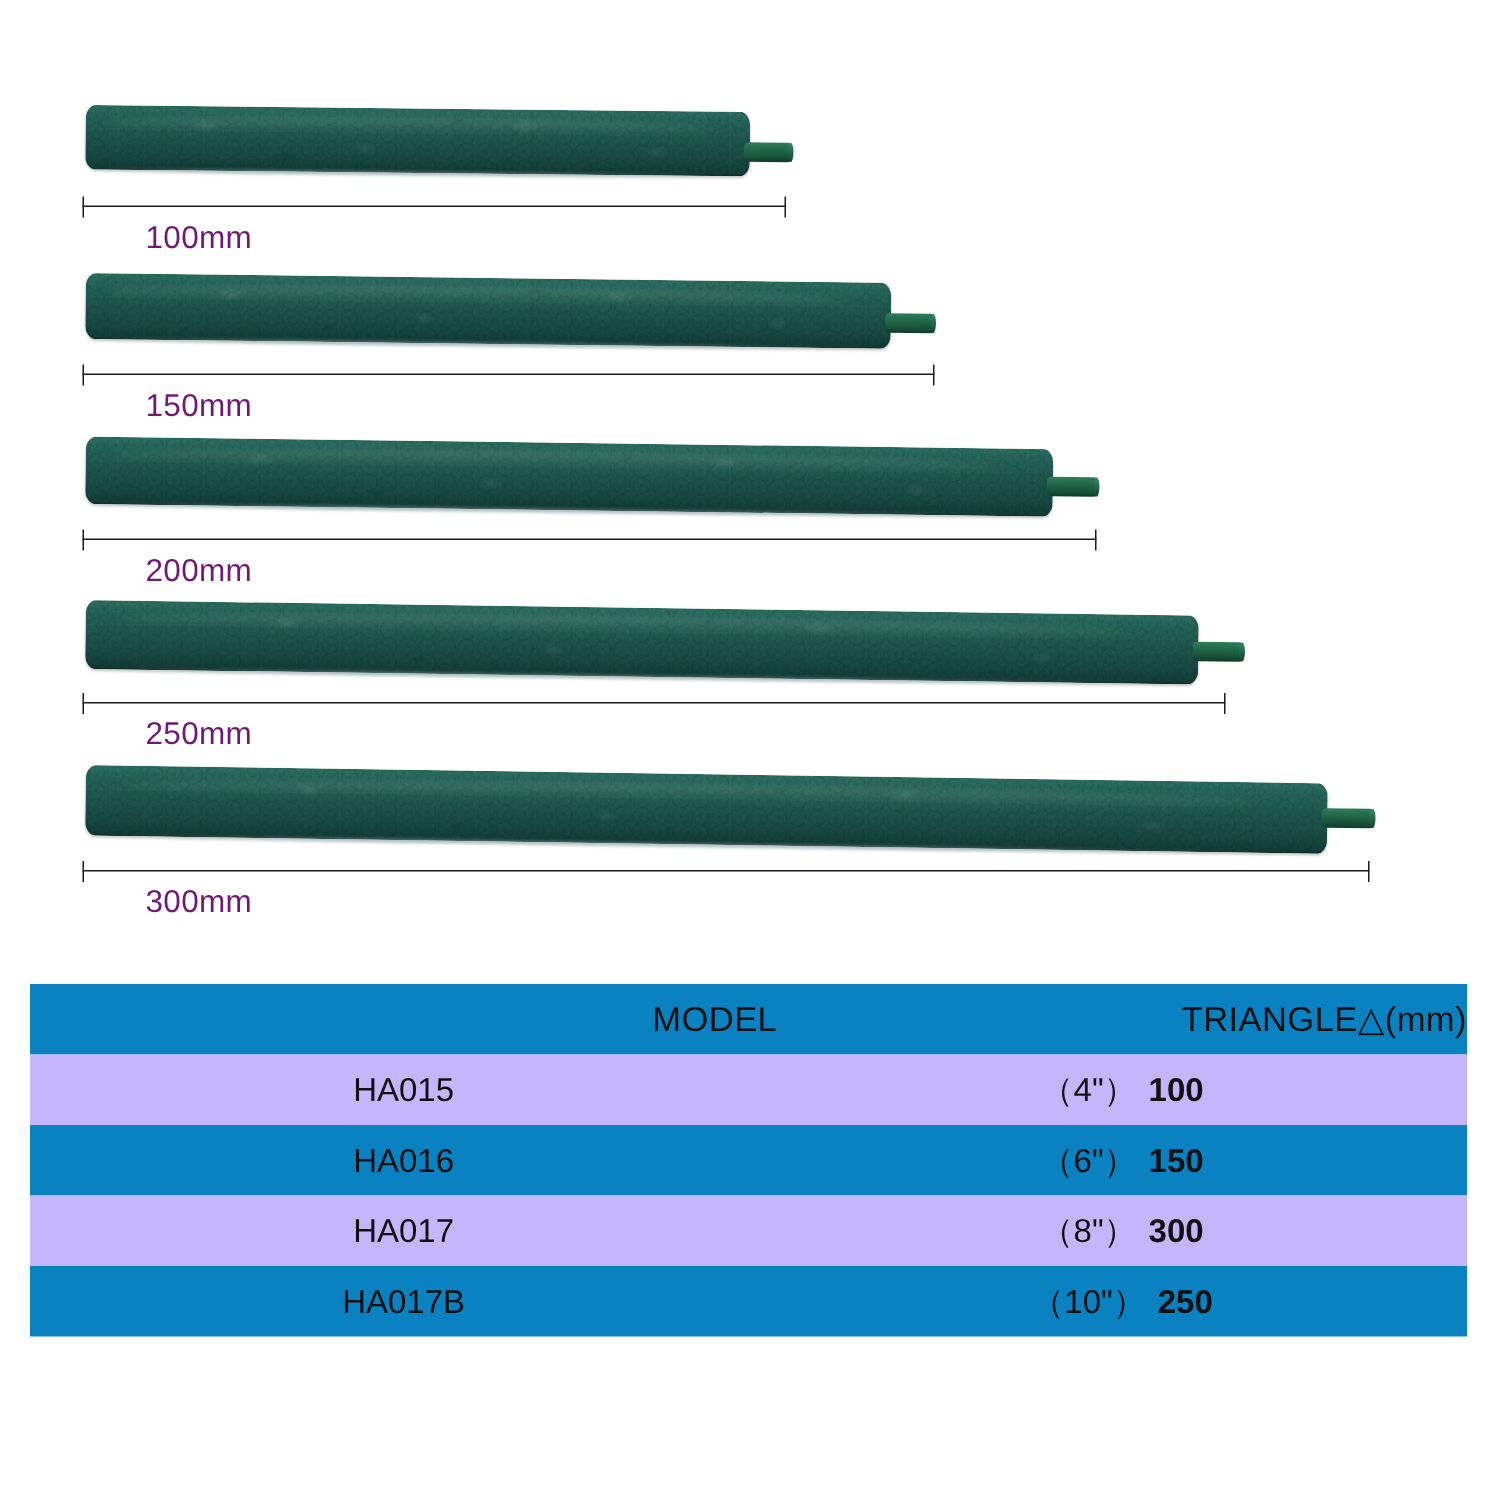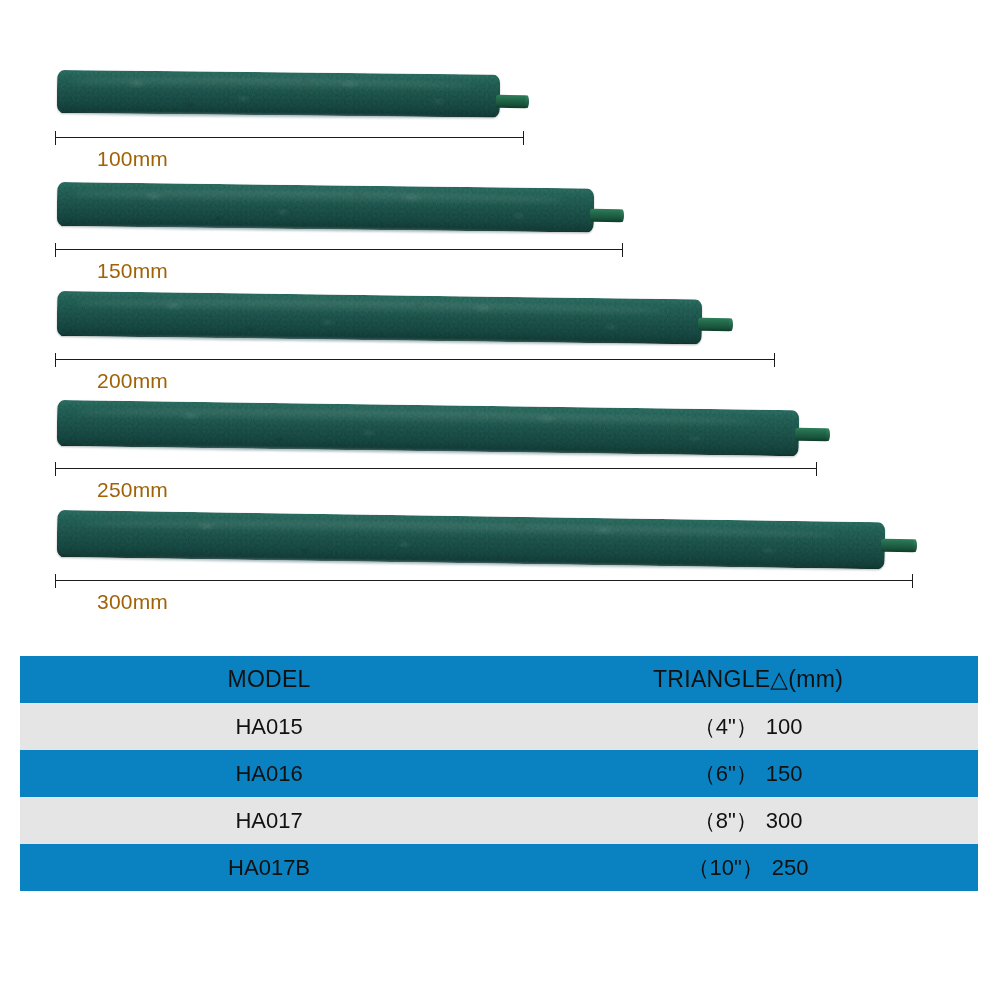--- a/index.html
+++ b/index.html
@@ -73,41 +73,41 @@
   }
 
   
   .dim{position:absolute;height:14px;}
   .dim-line{position:absolute;left:0;right:0;top:6px;height:1.4px;background:#1b1b1b;}
   .dim-tick{position:absolute;top:0;width:1.4px;height:14px;background:#1b1b1b;}
   .dim-tick.left{left:0;}
   .dim-tick.right{right:0;}
   .dim-label{
     position:absolute;top:16px;left:42px;
-    font-size:21px;color:#a16207;letter-spacing:.2px;white-space:nowrap;
+    font-size:21px;color:#701a75;letter-spacing:.2px;white-space:nowrap;
   }
 
   
   #spec-table{
     position:absolute;left:20px;top:656px;width:958px;
   }
   .trow{
     display:flex;align-items:center;height:47px;
   }
   .trow.blue{background:#0a81c0;}
-  .trow.white{background:#e5e5e5;}
+  .trow.white{background:#c4b5fd;}
   .cell{
     font-size:22px;color:#111;text-align:center;
     white-space:nowrap;
   }
   .cell.model{width:52%;}
   .cell.tri{width:48%;}
-  .trow.header .cell{font-size:23px;letter-spacing:.3px;}
+  .trow.header .cell{font-size:23px;letter-spacing:.3px;text-align:right;}
   .tri-inch{display:inline-block;}
-  .tri-num{display:inline-block;margin-left:8px;}
+  .tri-num{display:inline-block;margin-left:8px;font-weight:bold;}
 </style>
 </head>
 <body>
 
 <div id="product-figure">
 
   <div class="product-row" style="top:0;">
     <div class="stone-wrap" style="left:57px;top:70px;width:443px;height:43px;transform:rotate(0.6deg);transform-origin:left center;">
       <div class="stone-body"></div>
       <div class="stone-grain"></div>
@@ -146,21 +146,21 @@
   <div class="product-row" style="top:0;">
     <div class="stone-wrap" style="left:57px;top:291px;width:645px;height:45px;transform:rotate(0.75deg);transform-origin:left center;">
       <div class="stone-body"></div>
       <div class="stone-grain"></div>
       <div class="stone-sheen"></div>
       <div class="stone-underline"></div>
     </div>
     <div class="nozzle" style="left:698px;top:318px;width:34px;height:13px;transform:rotate(0.75deg);">
       <div class="nozzle-cap"></div>
     </div>
-    <div class="dim" style="left:55px;top:353px;width:676px;padding-left:44px;">
+    <div class="dim" style="left:55px;top:353px;width:676px;">
       <div class="dim-line"></div>
       <div class="dim-tick left"></div>
       <div class="dim-tick right"></div>
       <div class="dim-label">200mm</div>
     </div>
   </div>
 
   <div class="product-row" style="top:0;">
     <div class="stone-wrap" style="left:57px;top:400px;width:742px;height:46px;transform:rotate(0.8deg);transform-origin:left center;">
       <div class="stone-body"></div>

